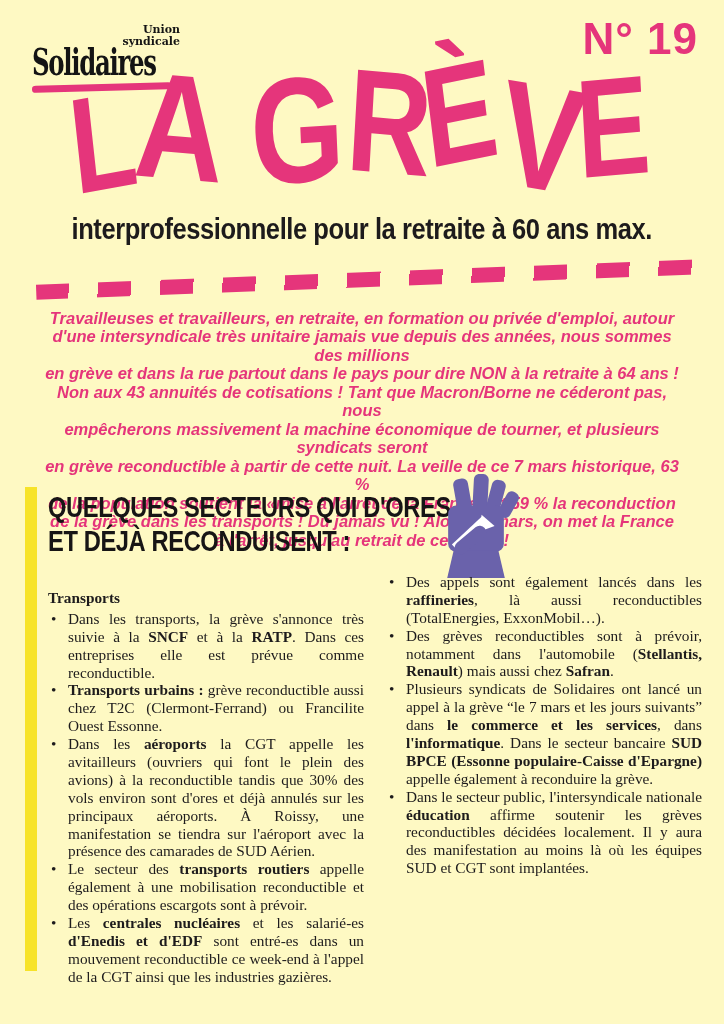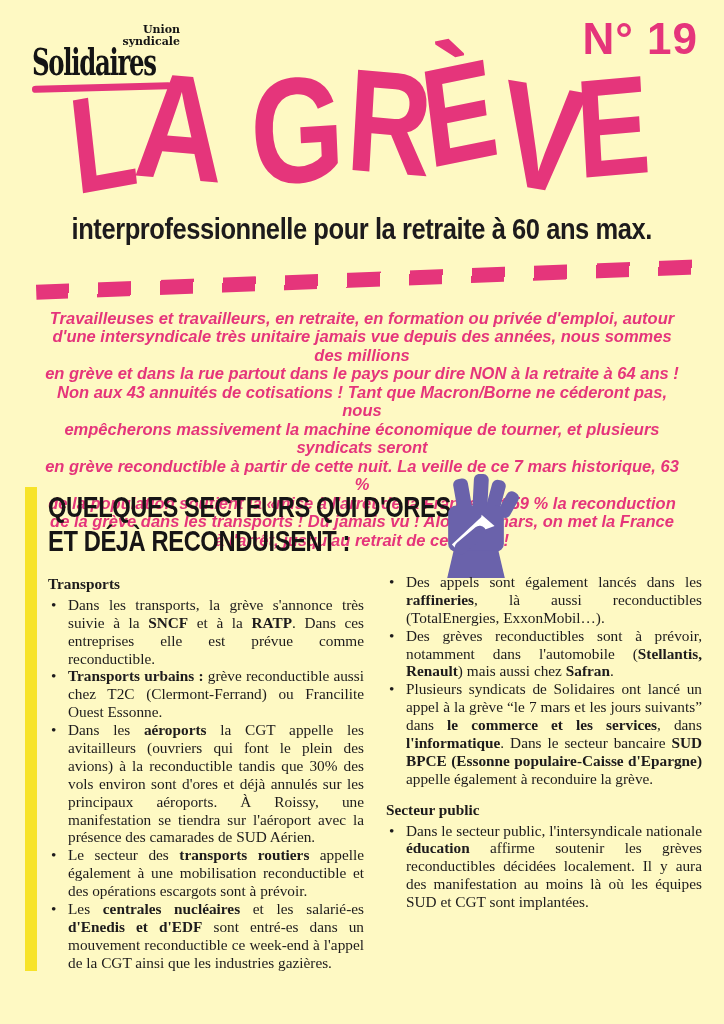--- a/index.html
+++ b/index.html
@@ -47,21 +47,21 @@
             transform:scaleX(.79);transform-origin:left top;}
   .fist{position:absolute;left:428px;top:474px;width:96px;height:104px;}
 
   
   .col{position:absolute;top:573px;width:316px;font-family:"Liberation Serif",serif;
        font-size:15.3px;line-height:1.17;color:#1d1b1c;text-align:justify;
        hyphens:auto;-webkit-hyphens:auto;}
   .col-left{left:48px;}
   .col-right{left:386px;}
   .col-heading{font-weight:bold;margin:13px 0 3px;}
-  .col-heading:first-child{margin-top:2px;}
+  .col-heading:first-child{margin-top:16px;}
   .bullet-item{display:flex;}
   .dot{flex:0 0 17px;width:17px;padding-left:3px;}
   .bullet-text{flex:1;}
   .bullet-text b{font-weight:bold;}
 </style>
 </head>
 <body>
 
 <div id="page">
 
@@ -144,20 +144,19 @@
         <span class="bullet-text"><span>Des appels sont également lancés dans les </span><b>raffineries</b><span>, là aussi reconductibles (TotalEnergies, ExxonMobil…).</span></span>
       </div>
       <div class="bullet-item">
         <span class="dot">•</span>
         <span class="bullet-text"><span>Des grèves reconductibles sont à prévoir, notamment dans l'automobile (</span><b>Stellantis, Renault</b><span>) mais aussi chez </span><b>Safran</b><span>.</span></span>
       </div>
       <div class="bullet-item">
         <span class="dot">•</span>
         <span class="bullet-text"><span>Plusieurs syndicats de Solidaires ont lancé un appel à la grève “le 7 mars et les jours suivants” dans </span><b>le commerce et les services</b><span>, dans </span><b>l'informatique</b><span>. Dans le secteur bancaire </span><b>SUD BPCE (Essonne populaire-Caisse d'Epargne)</b><span> appelle également à reconduire la grève.</span></span>
       </div>
-      <div class="col-heading">Secteur public</div>
       <div class="bullet-item">
         <span class="dot">•</span>
         <span class="bullet-text"><span>Dans le secteur public, l'intersyndicale nationale </span><b>éducation</b><span> affirme soutenir les grèves reconductibles décidées localement. Il y aura des manifestation au moins là où les équipes SUD et CGT sont implantées.</span></span>
       </div>
     </div>
 
 </div>
 
 </body></html>

